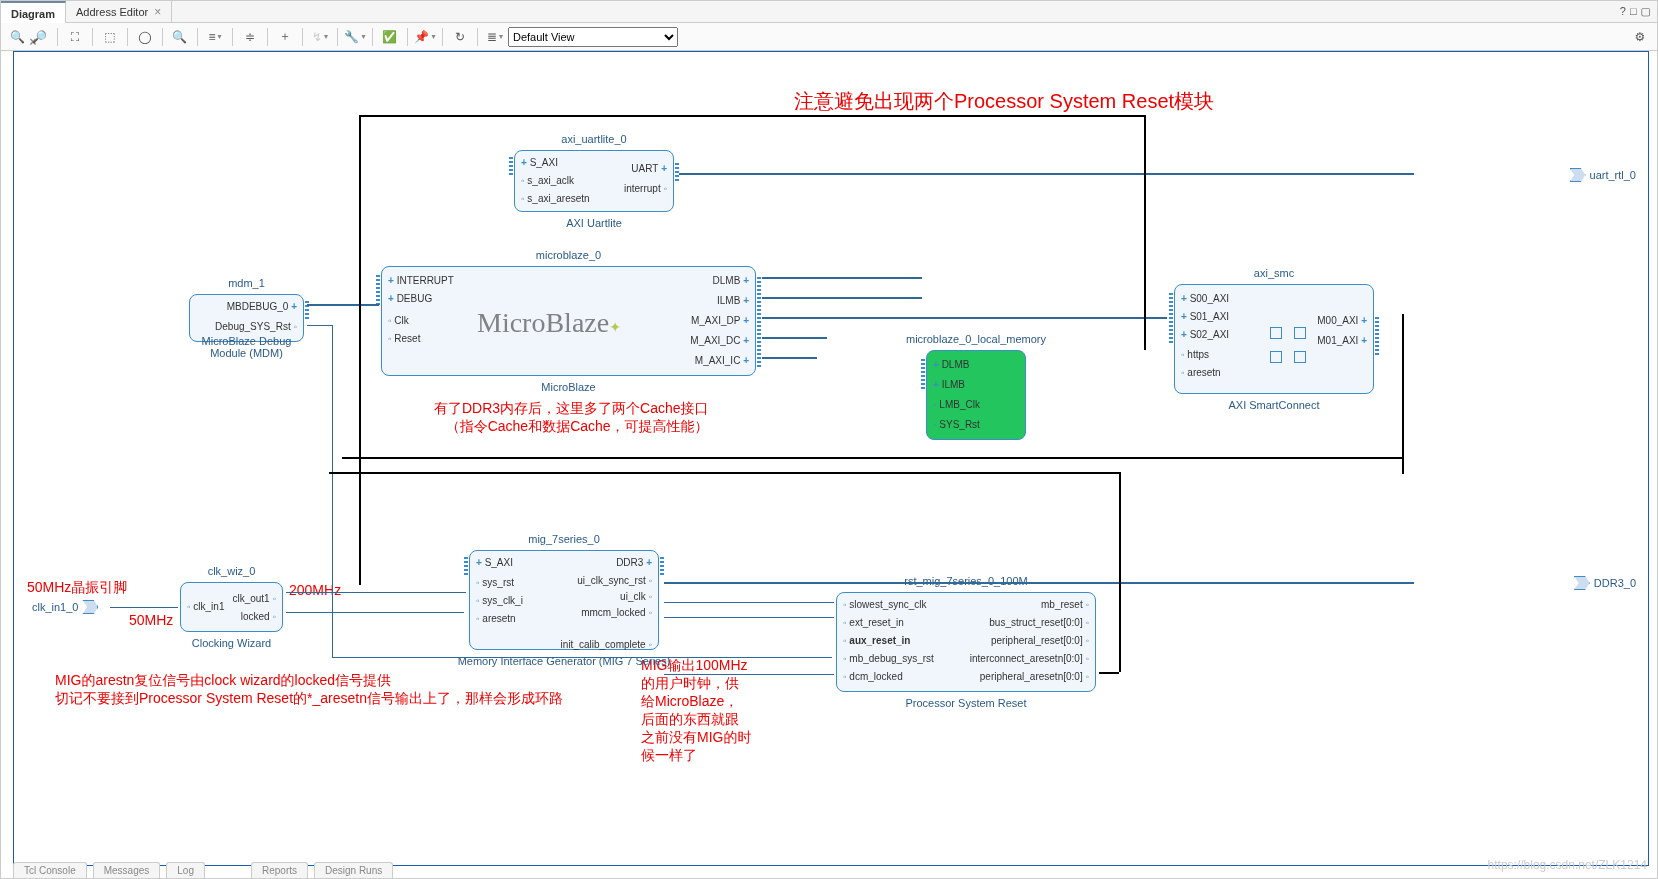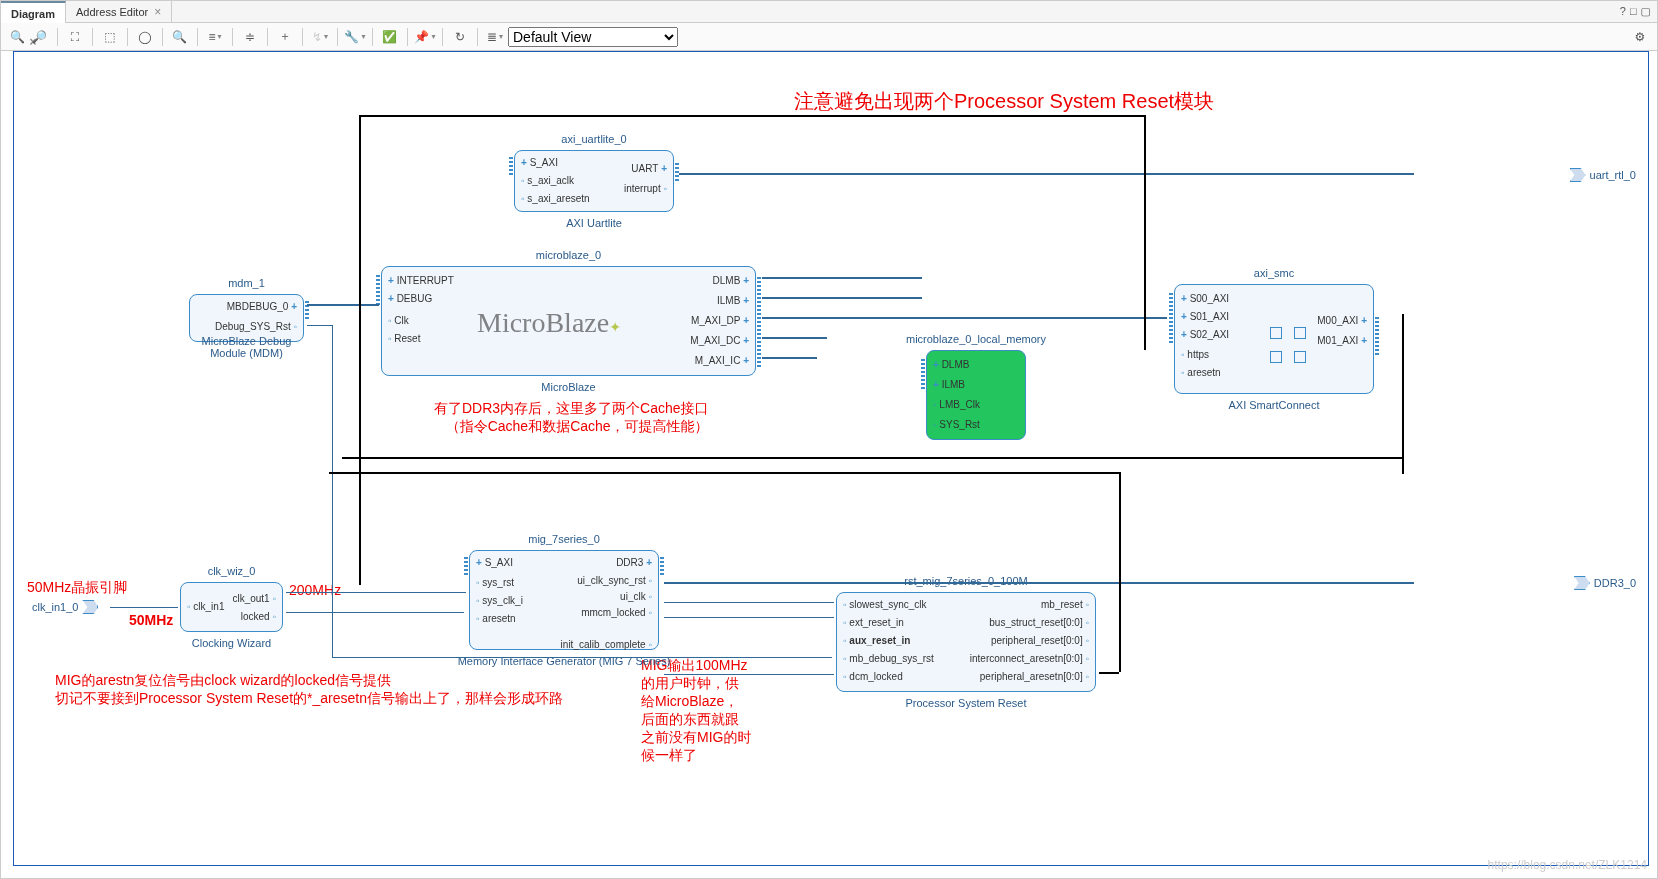--- a/index.html
+++ b/index.html
@@ -7,21 +7,21 @@
   .window { width:1658px; height:879px; position:relative; border:1px solid #ccc; }
   .tabs { height:22px; background:#f5f5f5; border-bottom:1px solid #ccc; display:flex; align-items:center;}
   .tab { height:22px; line-height:22px; padding:0 10px; border-right:1px solid #ccc; font-size:11px; display:flex; align-items:center; gap:6px;}
   .tab.active { background:#fff; border-top:2px solid #6B899F; font-weight:bold;flex-direction:column; }
   .tab .close { color:#888; cursor:pointer; font-size:12px;}
   .win-controls { margin-left:auto; display:flex; gap:4px; padding-right:6px; color:#555;}
   .toolbar { height:28px; background:#fafafa; border-bottom:1px solid #ccc; display:flex; align-items:center; padding:0 8px; gap:4px;}
   .toolbar .sep { width:1px; height:18px; background:#ccc; margin:0 4px;}
   .toolbar .btn { width:18px; height:18px; display:flex; align-items:center; justify-content:center; color:#555; cursor:pointer; font-size:12px;}
   .toolbar .btn.dd::after{content:"▾"; font-size:8px; margin-left:2px; color:#888;}
-  .toolbar select { height:20px; font-size:14px; width:170px; }
+  .toolbar select { height:20px; font-size:11px; width:170px; }
   .toolbar .gear { margin-left:auto; }
   .canvas { position:absolute; top:50px; left:12px; right:8px; bottom:12px; background:#fff; border:1.5px solid #1a5bb8;}
   .block { position:absolute; border:1px solid #3b8cc9; border-radius:8px; background:#f0f6fb; }
   .block.selected { background:#22c55e; }
   .block .title { position:absolute; top:-18px; left:0; right:0; text-align:center; color:#2a5a8a; font-size:11px;}
   .block .subtitle { position:absolute; bottom:-18px; left:0; right:0; text-align:center; color:#2a5a8a; font-size:11px;}
   .mb-logo { font-family: serif; font-size:28px; color:#808285; }
   .mb-logo .tm { color:#b7c74e; font-size:14px;}
   .port-l, .port-r { position:absolute; font-size:10px; color:#333;}
   .port-l { left:6px; text-align:left;}
@@ -105,21 +105,21 @@
    （指令Cache和数据Cache，可提高性能）</div>
     <div class="red-note" style="top:620px; left:41px;">MIG的arestn复位信号由clock wizard的locked信号提供
 切记不要接到Processor System Reset的*_aresetn信号输出上了，那样会形成环路</div>
     <div class="red-note" style="top:605px; left:627px;">MIG输出100MHz
 的用户时钟，供
 给MicroBlaze，
 后面的东西就跟
 之前没有MIG的时
 候一样了</div>
     <div class="red-note" style="top:527px; left:13px;">50MHz晶振引脚</div>
-    <div class="red-note" style="top:560px; left:115px;font-weight:bold;">50MHz</div>
+    <div class="red-note" style="top:560px; left:115px;">50MHz</div>
     <div class="red-note" style="top:530px; left:275px;">200MHz</div>
 
     <div class="ext-port out" style="top:116px; right:12px;">
         <div class="arrow-shape"></div>
         <span>uart_rtl_0</span>
       </div>
     <div class="ext-port out" style="top:524px; right:12px;">
         <div class="arrow-shape"></div>
         <span>DDR3_0</span>
       </div>
@@ -254,14 +254,21 @@
     <div class="wire h bold blk" style="top:420px; left:315px; width:790px;"></div>
     <div class="wire v bold blk" style="top:262px; left:1388px; height:160px;"></div>
     <div class="wire v bold blk" style="top:420px; left:1105px; height:200px;"></div>
     <div class="wire h bold blk" style="top:620px; left:1085px; width:20px;"></div>
     <div class="wire h" style="top:550px; left:650px; width:170px;"></div>
     <div class="wire h" style="top:565px; left:650px; width:170px;"></div>
     <div class="wire h" style="top:622px; left:650px; width:170px;"></div>
 
   </div>
 
+  <div class="bottom-tabs" style="bottom:0;">
+    <div class="bt">Tcl Console</div>
+    <div class="bt">Messages</div>
+    <div class="bt">Log</div>
+    <div class="bt" style="margin-left:40px;">Reports</div>
+    <div class="bt">Design Runs</div>
+  </div>
   <div class="watermark">https://blog.csdn.net/ZLK1214</div>
 </div>
 
 </body></html>

